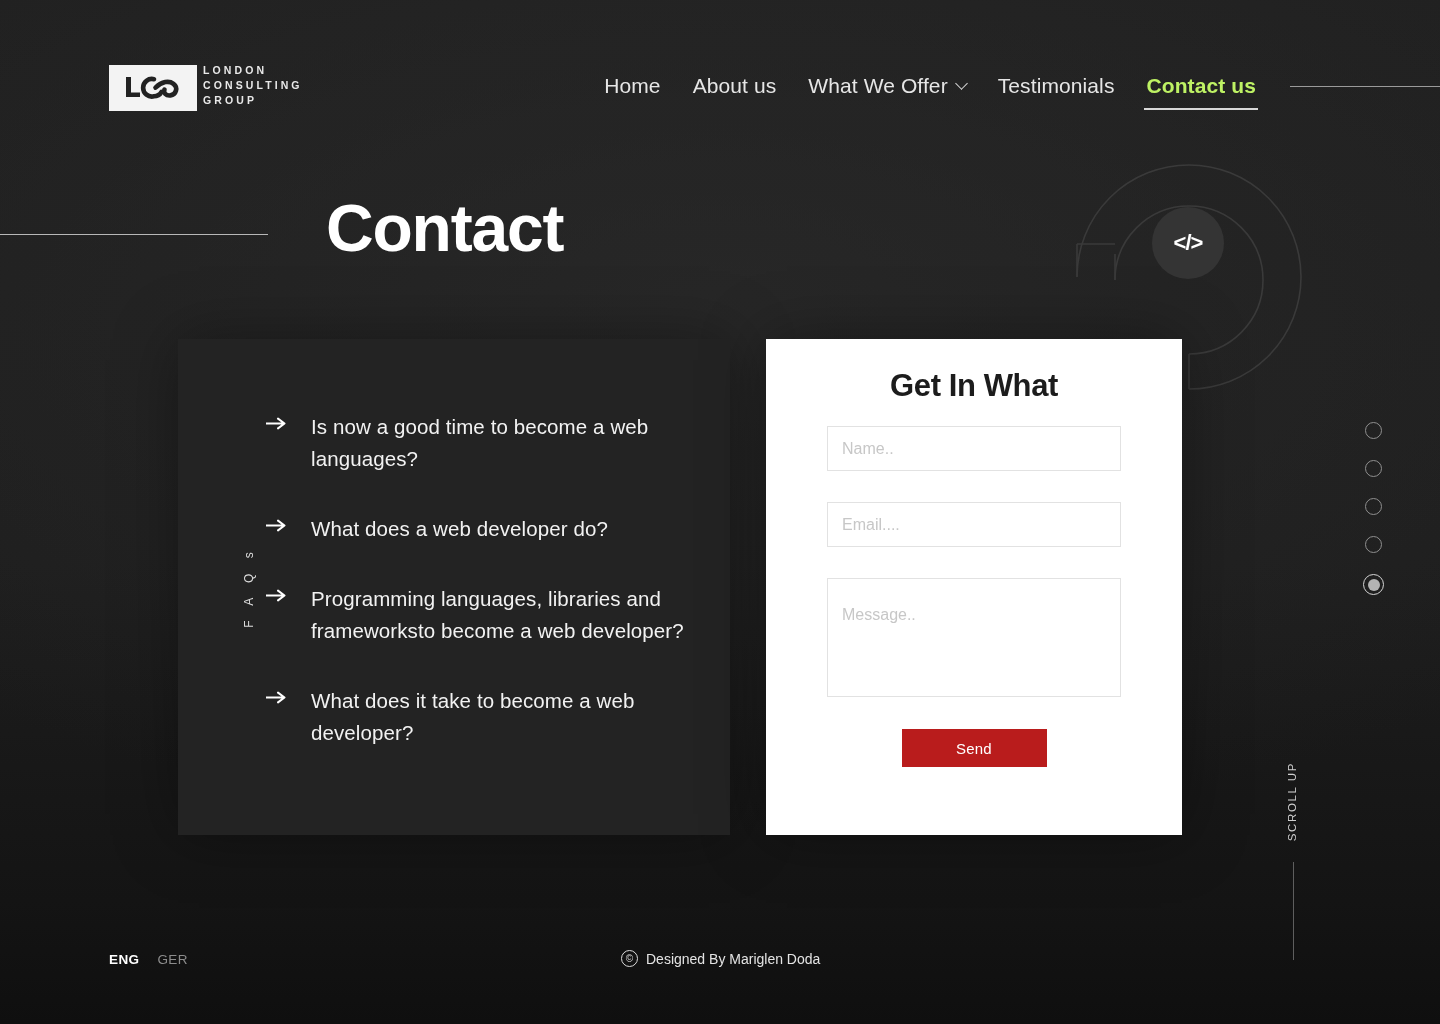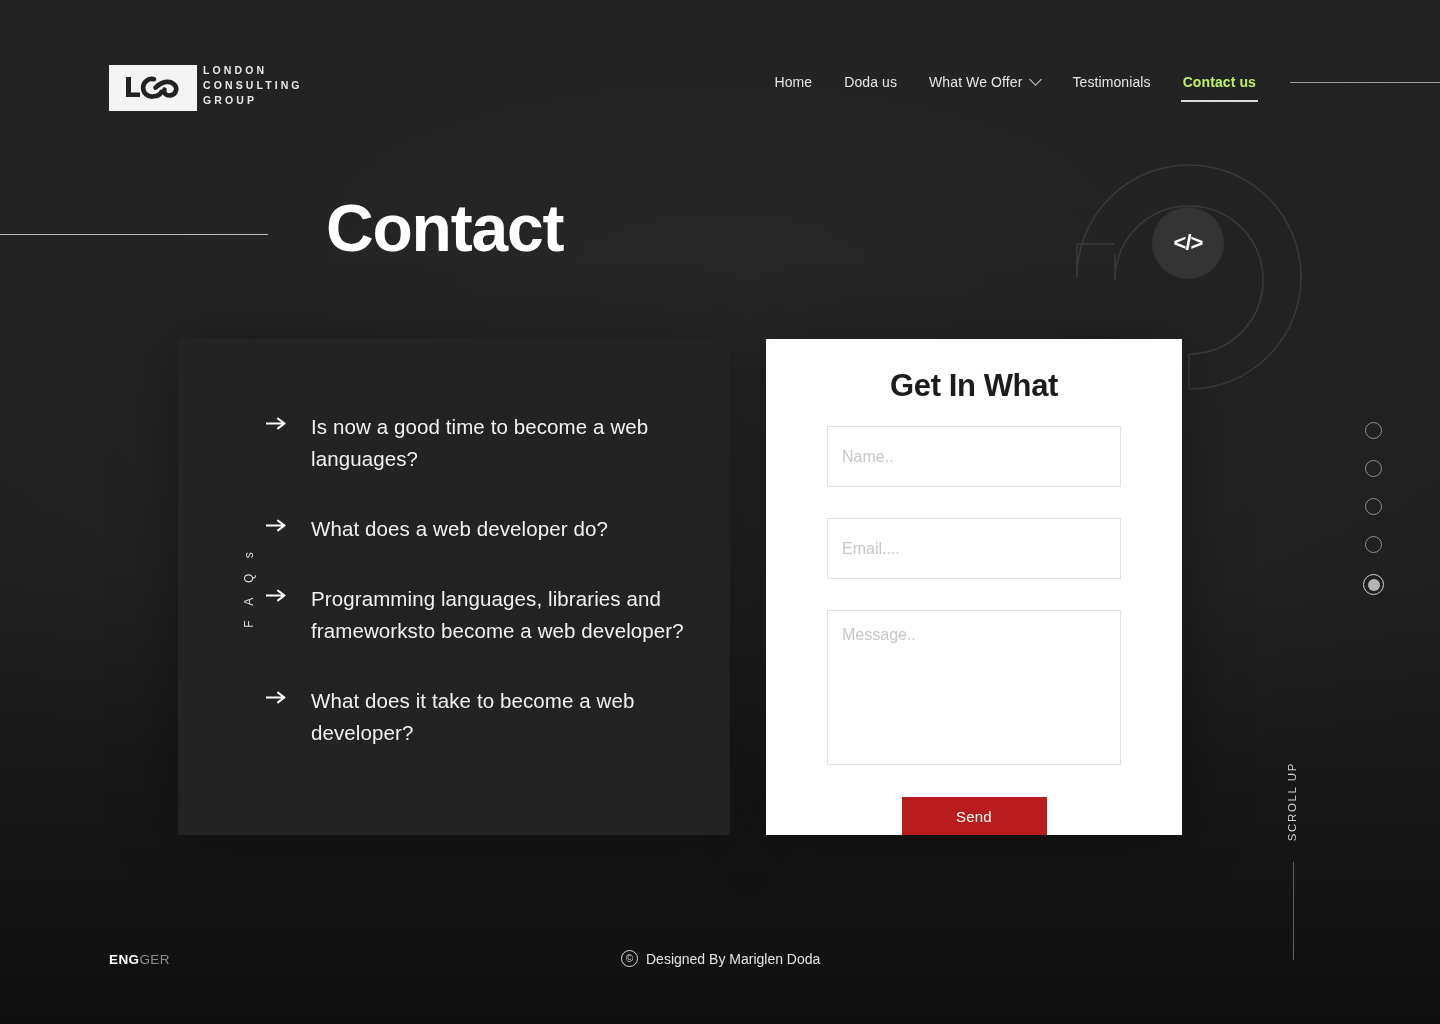--- a/index.html
+++ b/index.html
@@ -70,21 +70,21 @@
 
   
   .nav {
     position: absolute;
     right: 0;
     top: 74px;
     display: flex;
     align-items: center;
   }
   .nav-item {
-    font-size: 14px;
+    font-size: 21px;
     color: #e6e6e6;
     padding: 0 16px;
     cursor: pointer;
     white-space: nowrap;
     display: flex;
     align-items: center;
     gap: 9px;
     position: relative;
     letter-spacing: 0.1px;
   }
@@ -237,24 +237,24 @@
   .field {
     width: 100%;
     border: 1px solid #e2e2e2;
     background: #ffffff;
     font-family: "Liberation Sans", sans-serif;
     font-size: 16px;
     color: #2a2a2a;
     padding: 0 14px;
     outline: none;
   }
-  input.field { height: 61px; margin-bottom: 31px; }
+  input.field { height: 45px; margin-bottom: 31px; }
   textarea.field {
-    height: 155px;
-    padding-top: 13px;
+    height: 119px;
+    padding-top: 25px;
     resize: none;
     line-height: 1.4;
     margin-bottom: 0;
   }
   .field::placeholder { color: #c7c7c7; }
 
   .send-row {
     display: flex;
     justify-content: center;
     margin-top: 28px;
@@ -331,20 +331,21 @@
     position: absolute;
     left: 0; right: 0;
     bottom: 0;
     height: 92px;
   }
   .lang {
     position: absolute;
     left: 109px;
     bottom: 57px;
     display: flex;
+    gap: 18px;
     align-items: baseline;
   }
   .lang-item {
     font-size: 13.5px;
     color: #8c8c8c;
     cursor: pointer;
     letter-spacing: 0.4px;
   }
   .lang-item.active {
     color: #ffffff;
@@ -393,21 +394,21 @@
       <span>CONSULTING</span>
       <span>GROUP</span>
     </div>
   </div>
 
   <nav class="nav">
     <a class="nav-item">
       <span>Home</span>
     </a>
     <a class="nav-item">
-      <span>Doda us</span>
+      <span>About us</span>
     </a>
     <a class="nav-item">
       <span>What We Offer</span>
       <i class="chev"></i>
     </a>
     <a class="nav-item">
       <span>Testimonials</span>
     </a>
     <a class="nav-item active">
       <span>Contact us</span>

